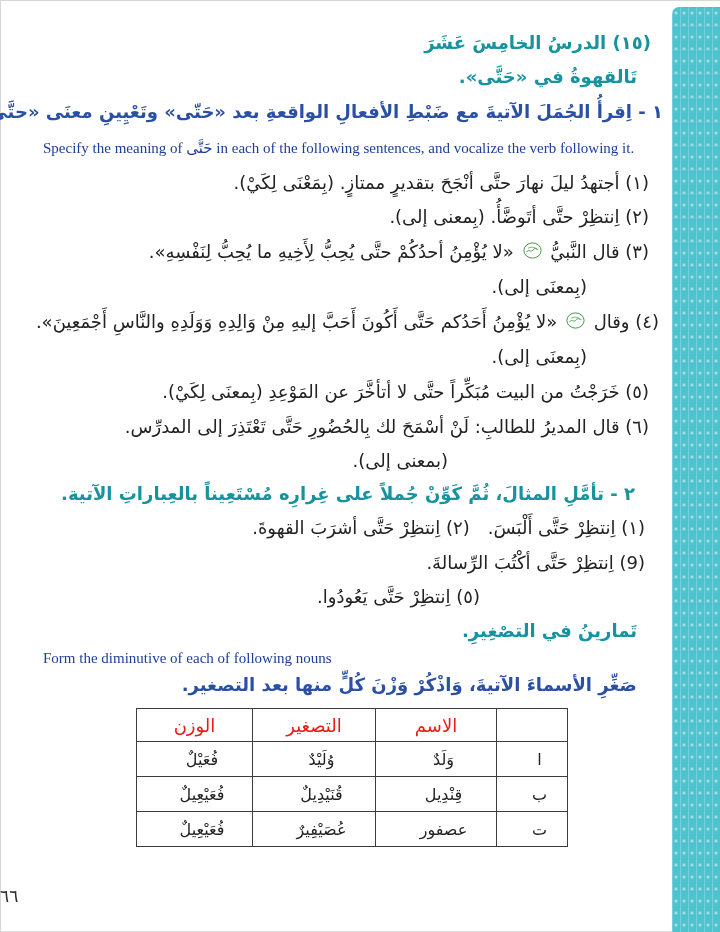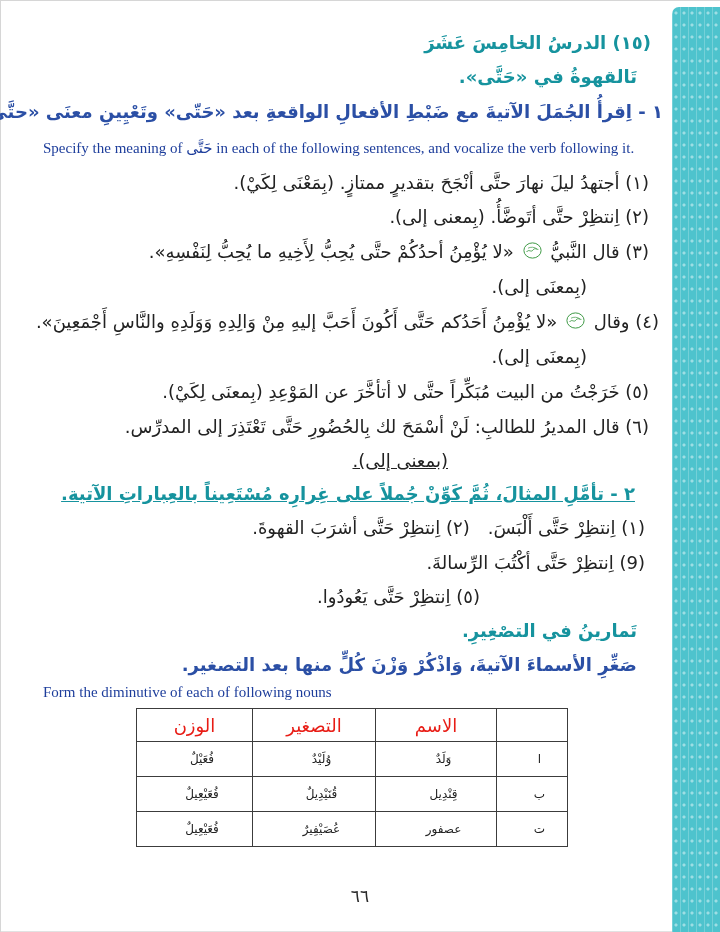--- a/index.html
+++ b/index.html
@@ -13,21 +13,21 @@
         background-image:
           radial-gradient(circle, rgba(255,255,255,.45) 1.2px, rgba(255,255,255,0) 1.9px),
           repeating-linear-gradient(90deg, rgba(255,255,255,.22) 0 1.5px, rgba(255,255,255,0) 1.5px 8px);
         background-size:8px 12px, auto;
         border-top-left-radius:7px;}
   .content{position:absolute;top:0;left:8px;right:57px;direction:rtl;
         padding-top:26px;text-align:right;}
   .t-line{line-height:34px;height:34px;white-space:nowrap;}
   .h36{line-height:36px;height:36px;}
   .h35{line-height:35px;height:35px;}
-  .h33{line-height:33px;height:33px;text-decoration:underline;}
+  .h33{line-height:33px;height:33px;}
   .h20{line-height:20px;height:20px;}
   .ar{font-size:18px;}
   .teal{color:#16939e;font-weight:bold;}
   .blue{color:#2b4fa5;font-weight:bold;}
   .black{color:#222222;}
   .en{font-family:"Liberation Serif","DejaVu Serif",serif;color:#1d3d9b;
       direction:ltr;text-align:left;font-size:15px;padding-left:35px;}
   .ind-a{margin-right:12px;}
   .ind-b{margin-right:26px;}
   .ind-c{margin-right:14px;}
@@ -36,27 +36,27 @@
   .ind-meaning2{margin-right:215px;}
   .ind-e{margin-right:28px;}
   .ind-f{margin-right:183px;}
   .pair-row{display:flex;gap:18px;margin-right:18px;}
   .pbuh{display:inline-block;vertical-align:middle;margin:0 3px;}
   table.dim{border-collapse:collapse;margin-right:95px;margin-top:6px;
       direction:rtl;}
   table.dim th,table.dim td{border:1.5px solid #3c3c3c;text-align:center;
       padding:0 6px;}
   table.dim th{height:32px;color:#e81c15;font-size:18px;font-weight:normal;}
-  table.dim td{height:34px;font-size:12px;color:#222;padding-left:21px;}
+  table.dim td{height:34px;font-size:16px;color:#222;padding-left:21px;}
   .col-label{width:58px;}
   .col-noun{width:108px;}
   .col-dim{width:110px;}
   .col-pat{width:103px;}
   .page-number{position:absolute;bottom:26px;left:0;width:720px;
-      text-align:center;font-size:17px;color:#2b2b2b;}
+      text-align:left;font-size:17px;color:#2b2b2b;}
 </style>
 </head>
 <body>
 
 <div class="page">
 
   <div class="side-border"></div>
 
   <div class="content">
 
@@ -111,23 +111,23 @@
     </div>
 
     <div class="t-line h35 ar black pair-row">
       <span>(9) اِنتظِرْ حَتَّى أكْتُبَ الرِّسالةَ.</span>
     </div>
 
     <div class="t-line ar black ind-f">(٥) اِنتظِرْ حَتَّى يَعُودُوا.</div>
 
     <div class="t-line ar teal ind-b">تَمارينُ في التصْغِيرِ.</div>
 
+    <div class="t-line h20 en">Form the diminutive of each of following nouns</div>
+
     <div class="t-line ar blue ind-b">صَغِّرِ الأسماءَ الآتيةَ، وَاذْكُرْ وَزْنَ كُلٍّ منها بعد التصغير.</div>
-
-    <div class="t-line h20 en">Form the diminutive of each of following nouns</div>
 
     <table class="dim">
       <thead>
         <tr>
           <th class="col-label"></th>
           <th class="col-noun">الاسم</th>
           <th class="col-dim">التصغير</th>
           <th class="col-pat">الوزن</th>
         </tr>
       </thead>

